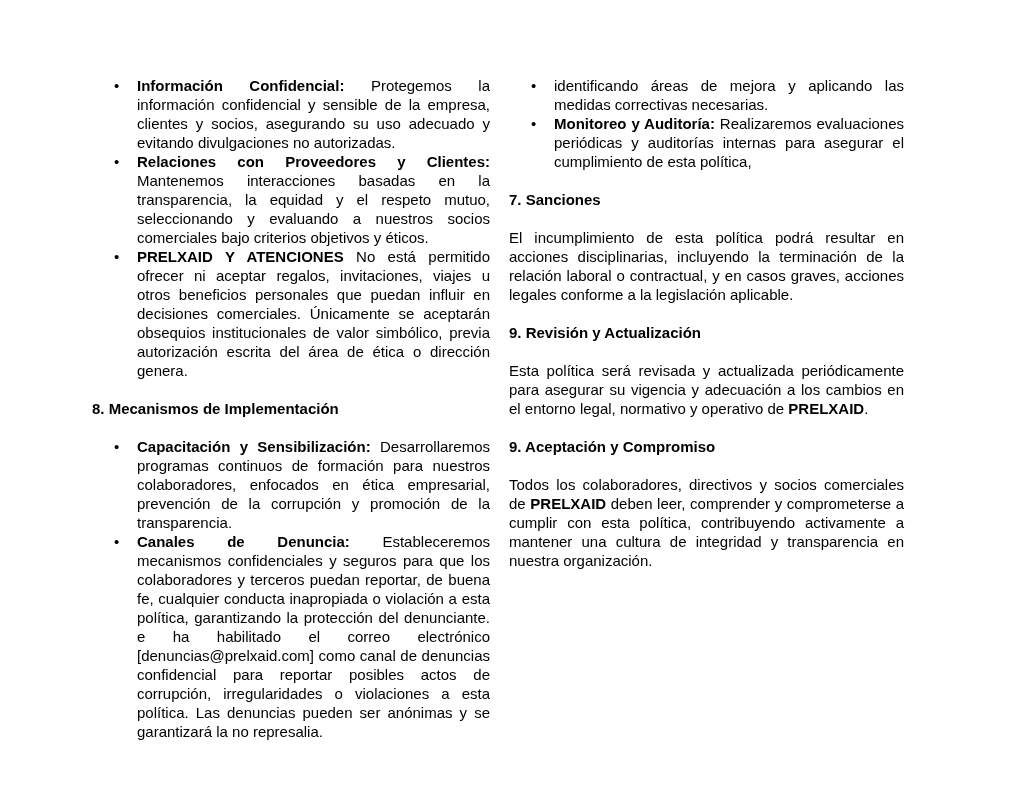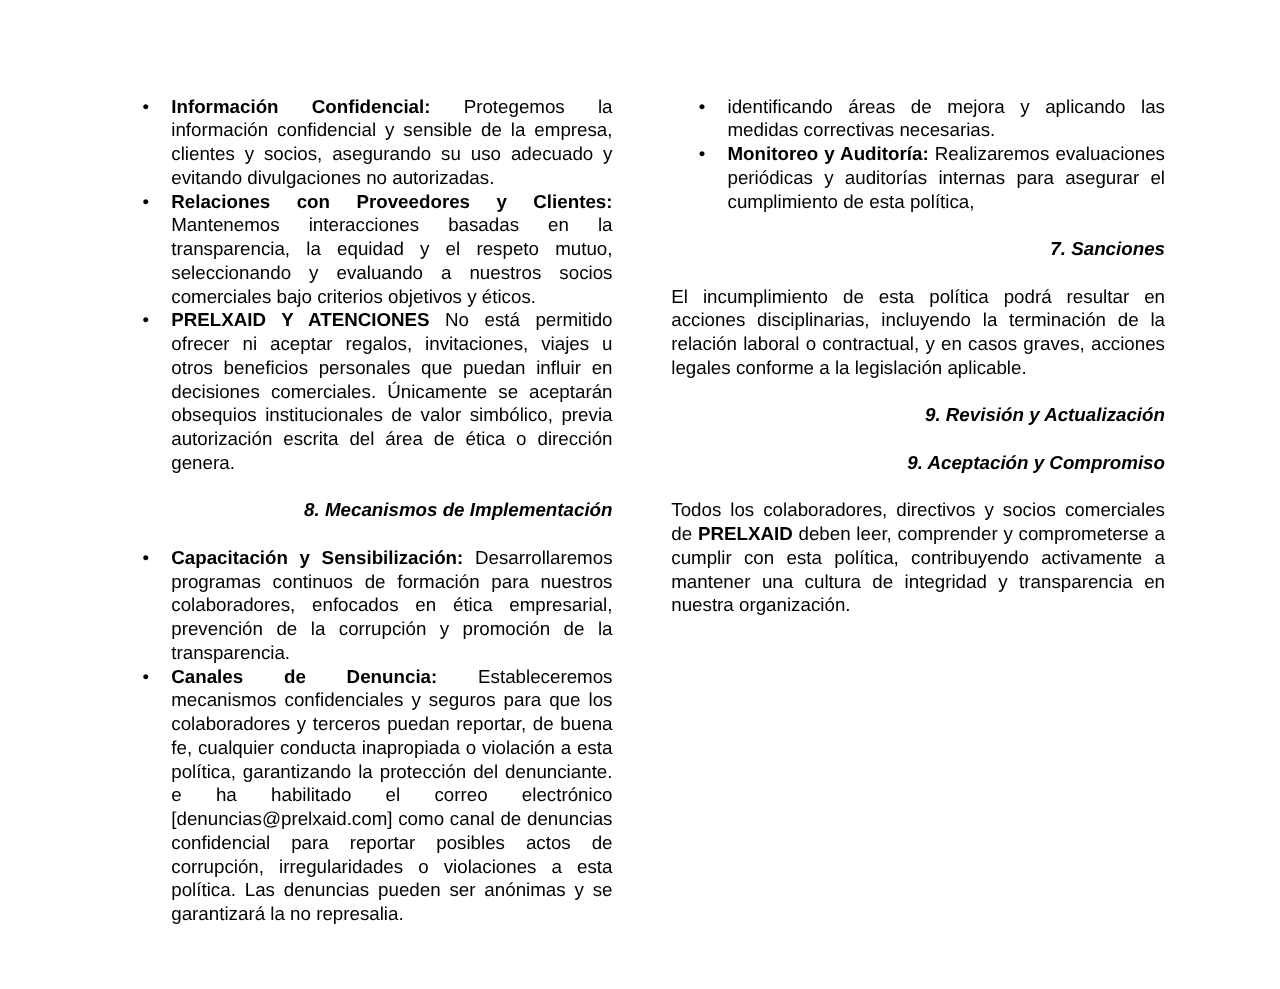--- a/index.html
+++ b/index.html
@@ -16,34 +16,33 @@
     line-height: 19px;
     color: #000000;
     overflow: hidden;
   }
   .doc {
     position: absolute;
     left: 92px;
     top: 76px;
     width: 840px;
     display: flex;
-    gap: 47px;
+    gap: 19px;
   }
   .col {
     text-align: justify;
   }
   .col-left  { width: 398px; }
   .col-right { width: 395px; }
 
   .heading {
     font-size: 15px;
     font-weight: bold;
     margin: 0 0 19px 0;
-    text-align: right;
-    font-style: italic;
+    text-align: left;
   }
   .para {
     margin: 0 0 19px 0;
     text-align: justify;
   }
   ul.bullets {
     list-style: none;
     margin: 0 0 19px 0;
     padding: 0 0 0 45px;
     text-align: justify;
@@ -76,16 +75,17 @@
       </ul>
     </div>
   <div class="col col-right">
       <ul class="bullets">
         <li><span>identificando áreas de mejora y aplicando las medidas correctivas necesarias.</span></li>
         <li><b>Monitoreo y Auditoría:</b><span> Realizaremos evaluaciones periódicas y auditorías internas para asegurar el cumplimiento de esta política,</span></li>
       </ul>
       <div class="heading"><b>7. Sanciones</b></div>
       <p class="para"><span>El incumplimiento de esta política podrá resultar en acciones disciplinarias, incluyendo la terminación de la relación laboral o contractual, y en casos graves, acciones legales conforme a la legislación aplicable.</span></p>
       <div class="heading"><b>9. Revisión y Actualización</b></div>
+      <p class="para"><span>Esta política será revisada y actualizada periódicamente para asegurar su vigencia y adecuación a los cambios en el entorno legal, normativo y operativo de </span><b>PRELXAID</b><span>.</span></p>
       <div class="heading"><b>9. Aceptación y Compromiso</b></div>
       <p class="para"><span>Todos los colaboradores, directivos y socios comerciales de </span><b>PRELXAID</b><span> deben leer, comprender y comprometerse a cumplir con esta política, contribuyendo activamente a mantener una cultura de integridad y transparencia en nuestra organización.</span></p>
     </div>
 </div>
 
 </body></html>

